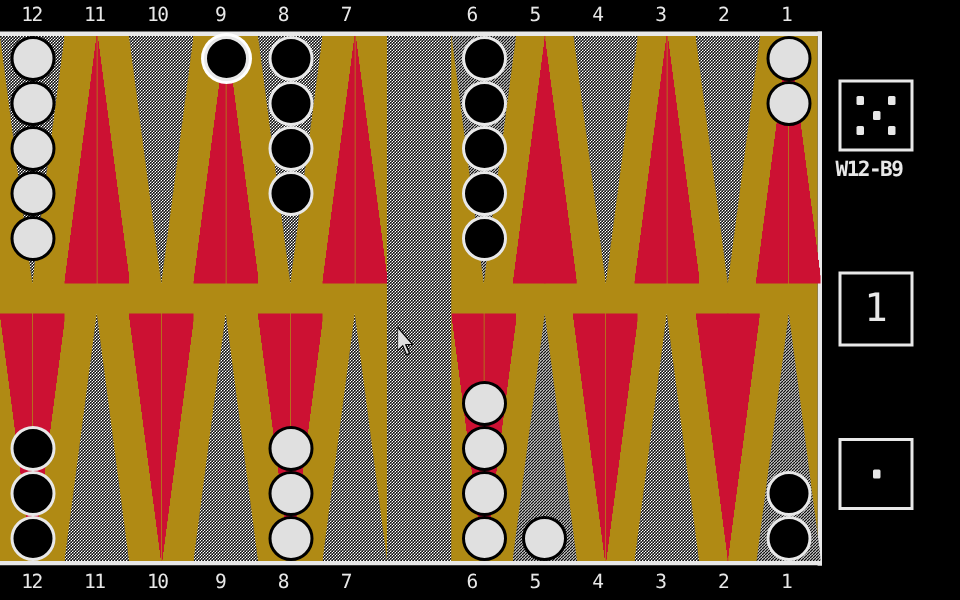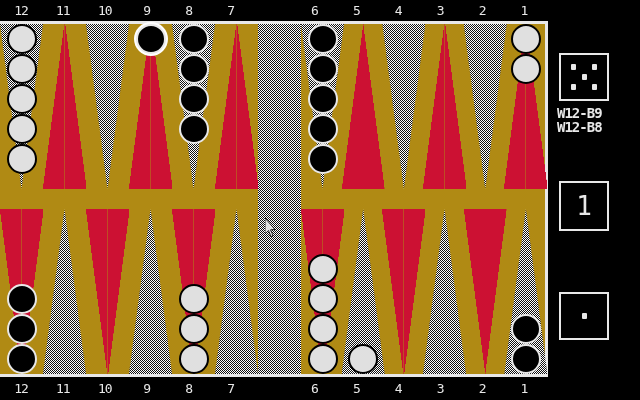--- a/index.html
+++ b/index.html
@@ -352,21 +352,20 @@
     <div class="die" id="die-top">
         <div class="pip" style="left: calc(27% - 2.5px); top: calc(27% - 3px);"></div>
         <div class="pip" style="left: calc(73% - 2.5px); top: calc(27% - 3px);"></div>
         <div class="pip" style="left: calc(50% - 2.5px); top: calc(50% - 3px);"></div>
         <div class="pip" style="left: calc(27% - 2.5px); top: calc(73% - 3px);"></div>
         <div class="pip" style="left: calc(73% - 2.5px); top: calc(73% - 3px);"></div>
       </div>
 
     <div class="movelog">
       <div>W12-B9</div>
-      <div>W12-B8</div>
     </div>
 
     <div class="cube">
       <span>1</span>
     </div>
 
     <div class="die" id="die-bottom">
         <div class="pip" style="left: calc(50% - 2.5px); top: calc(50% - 3px);"></div>
       </div>
   </div>

